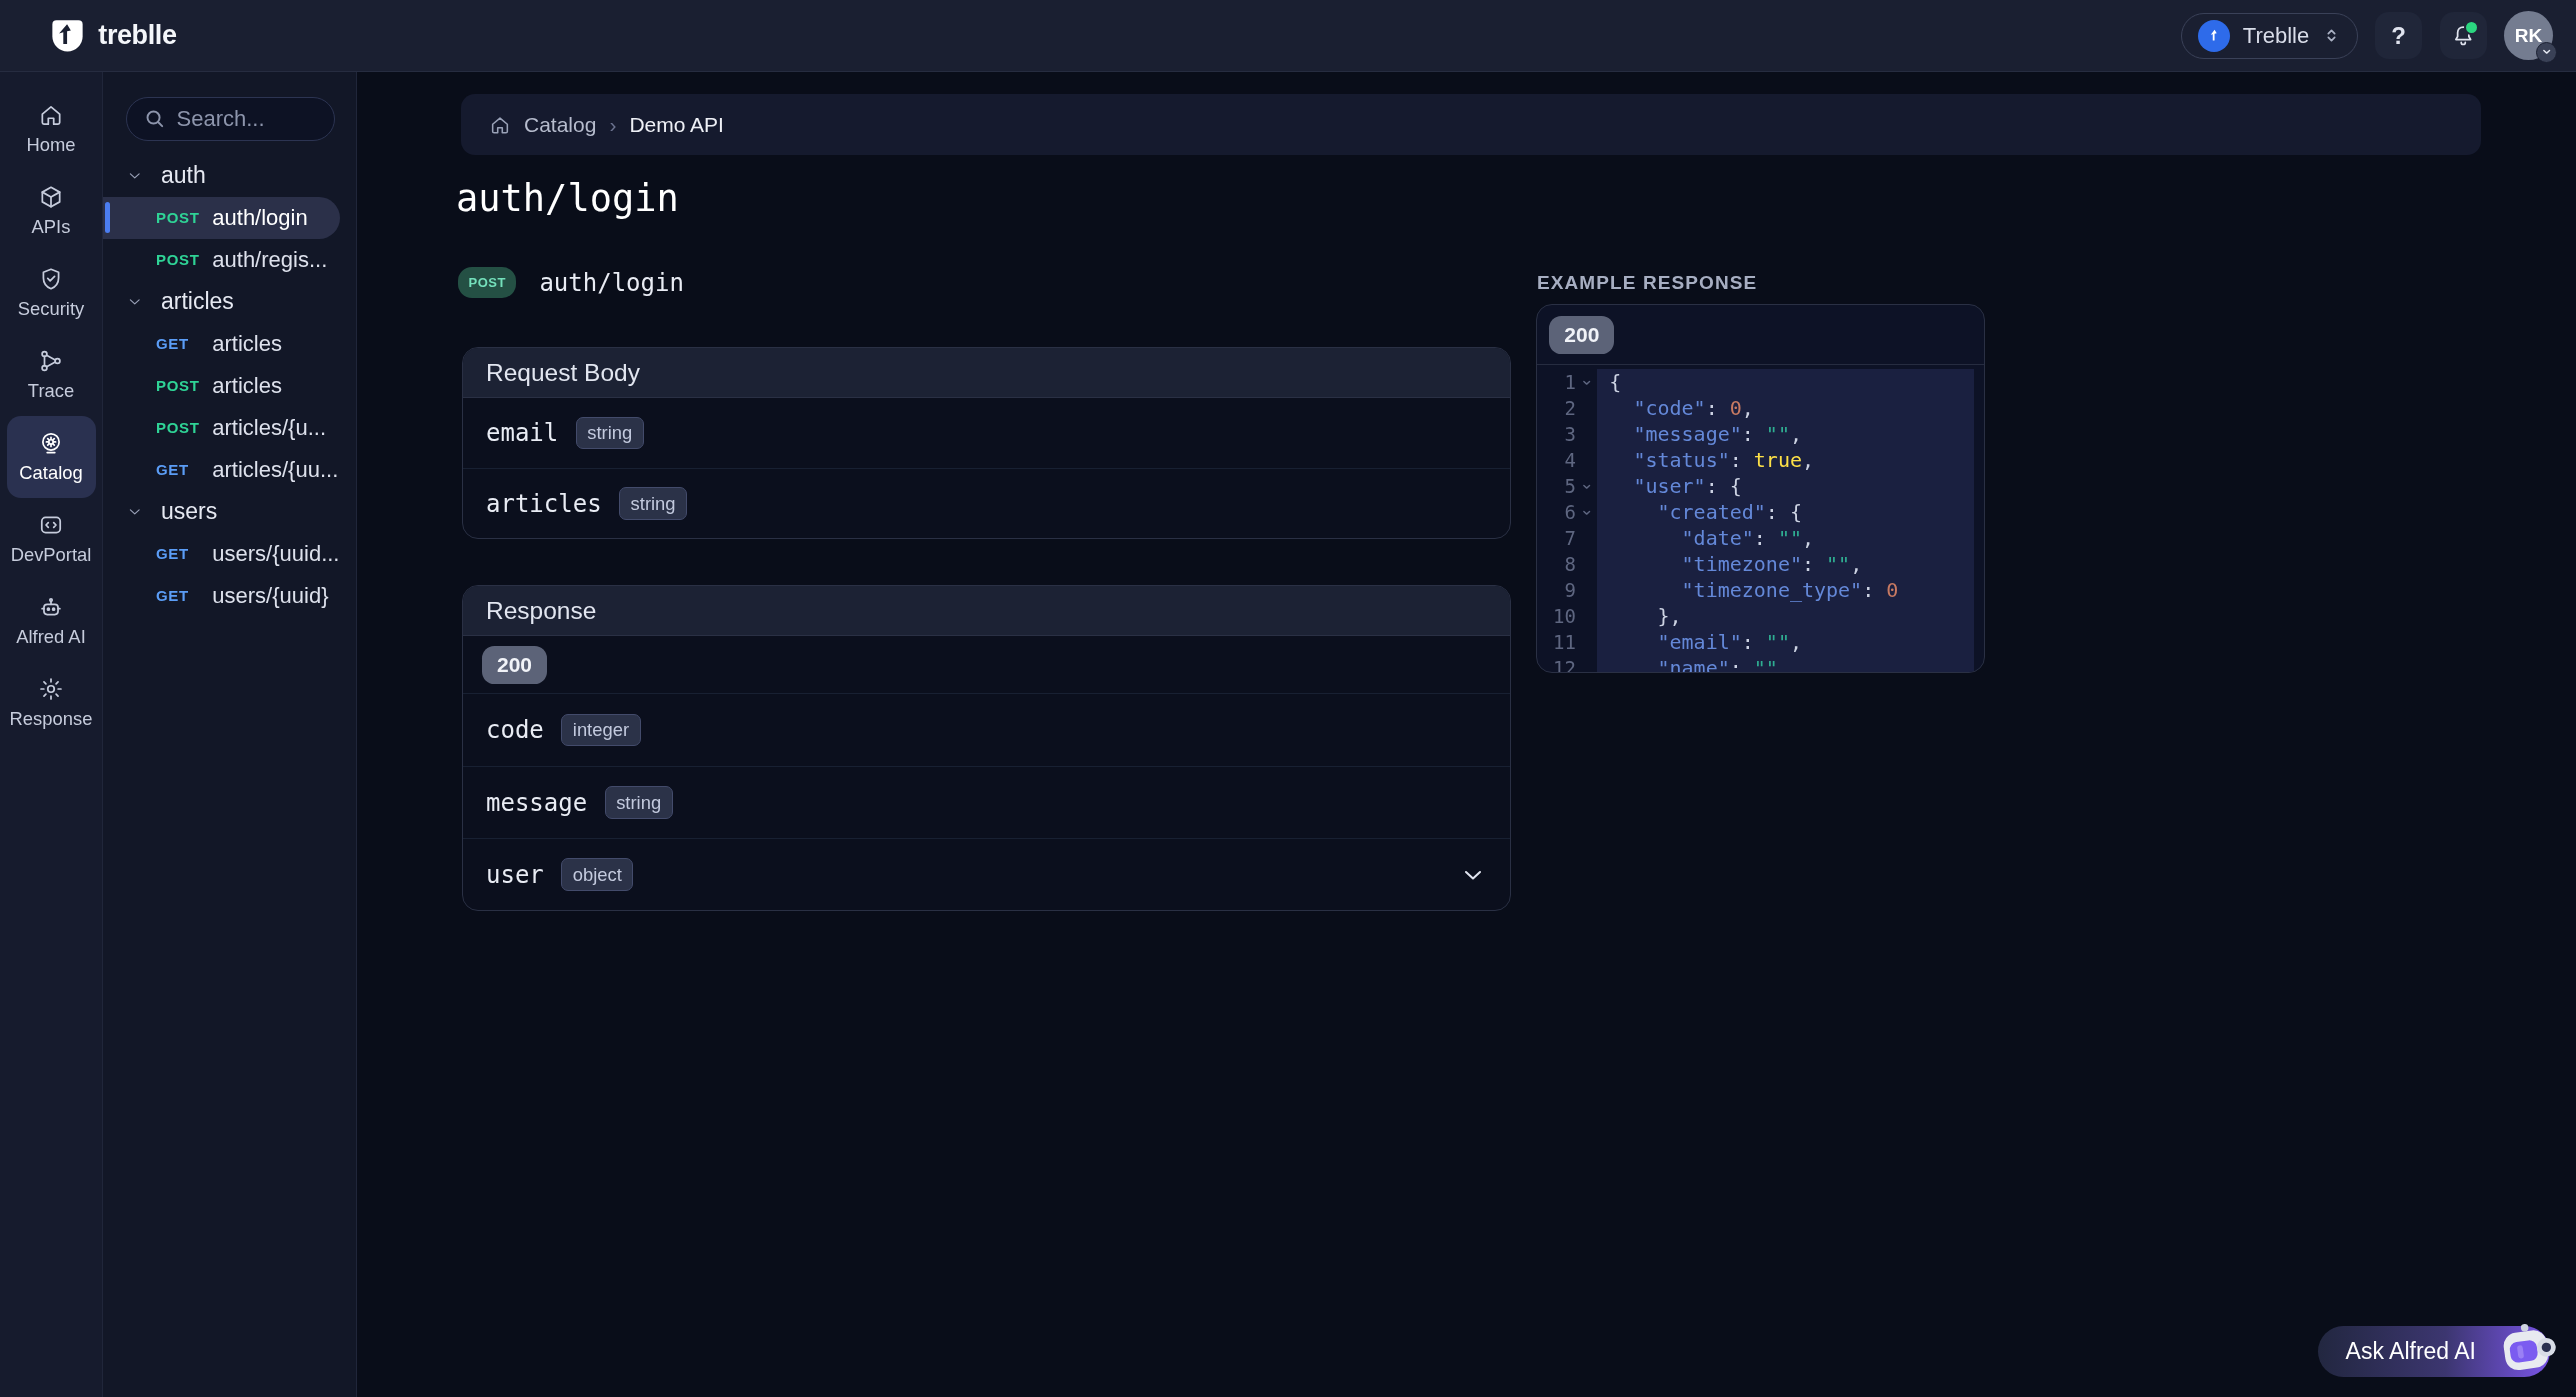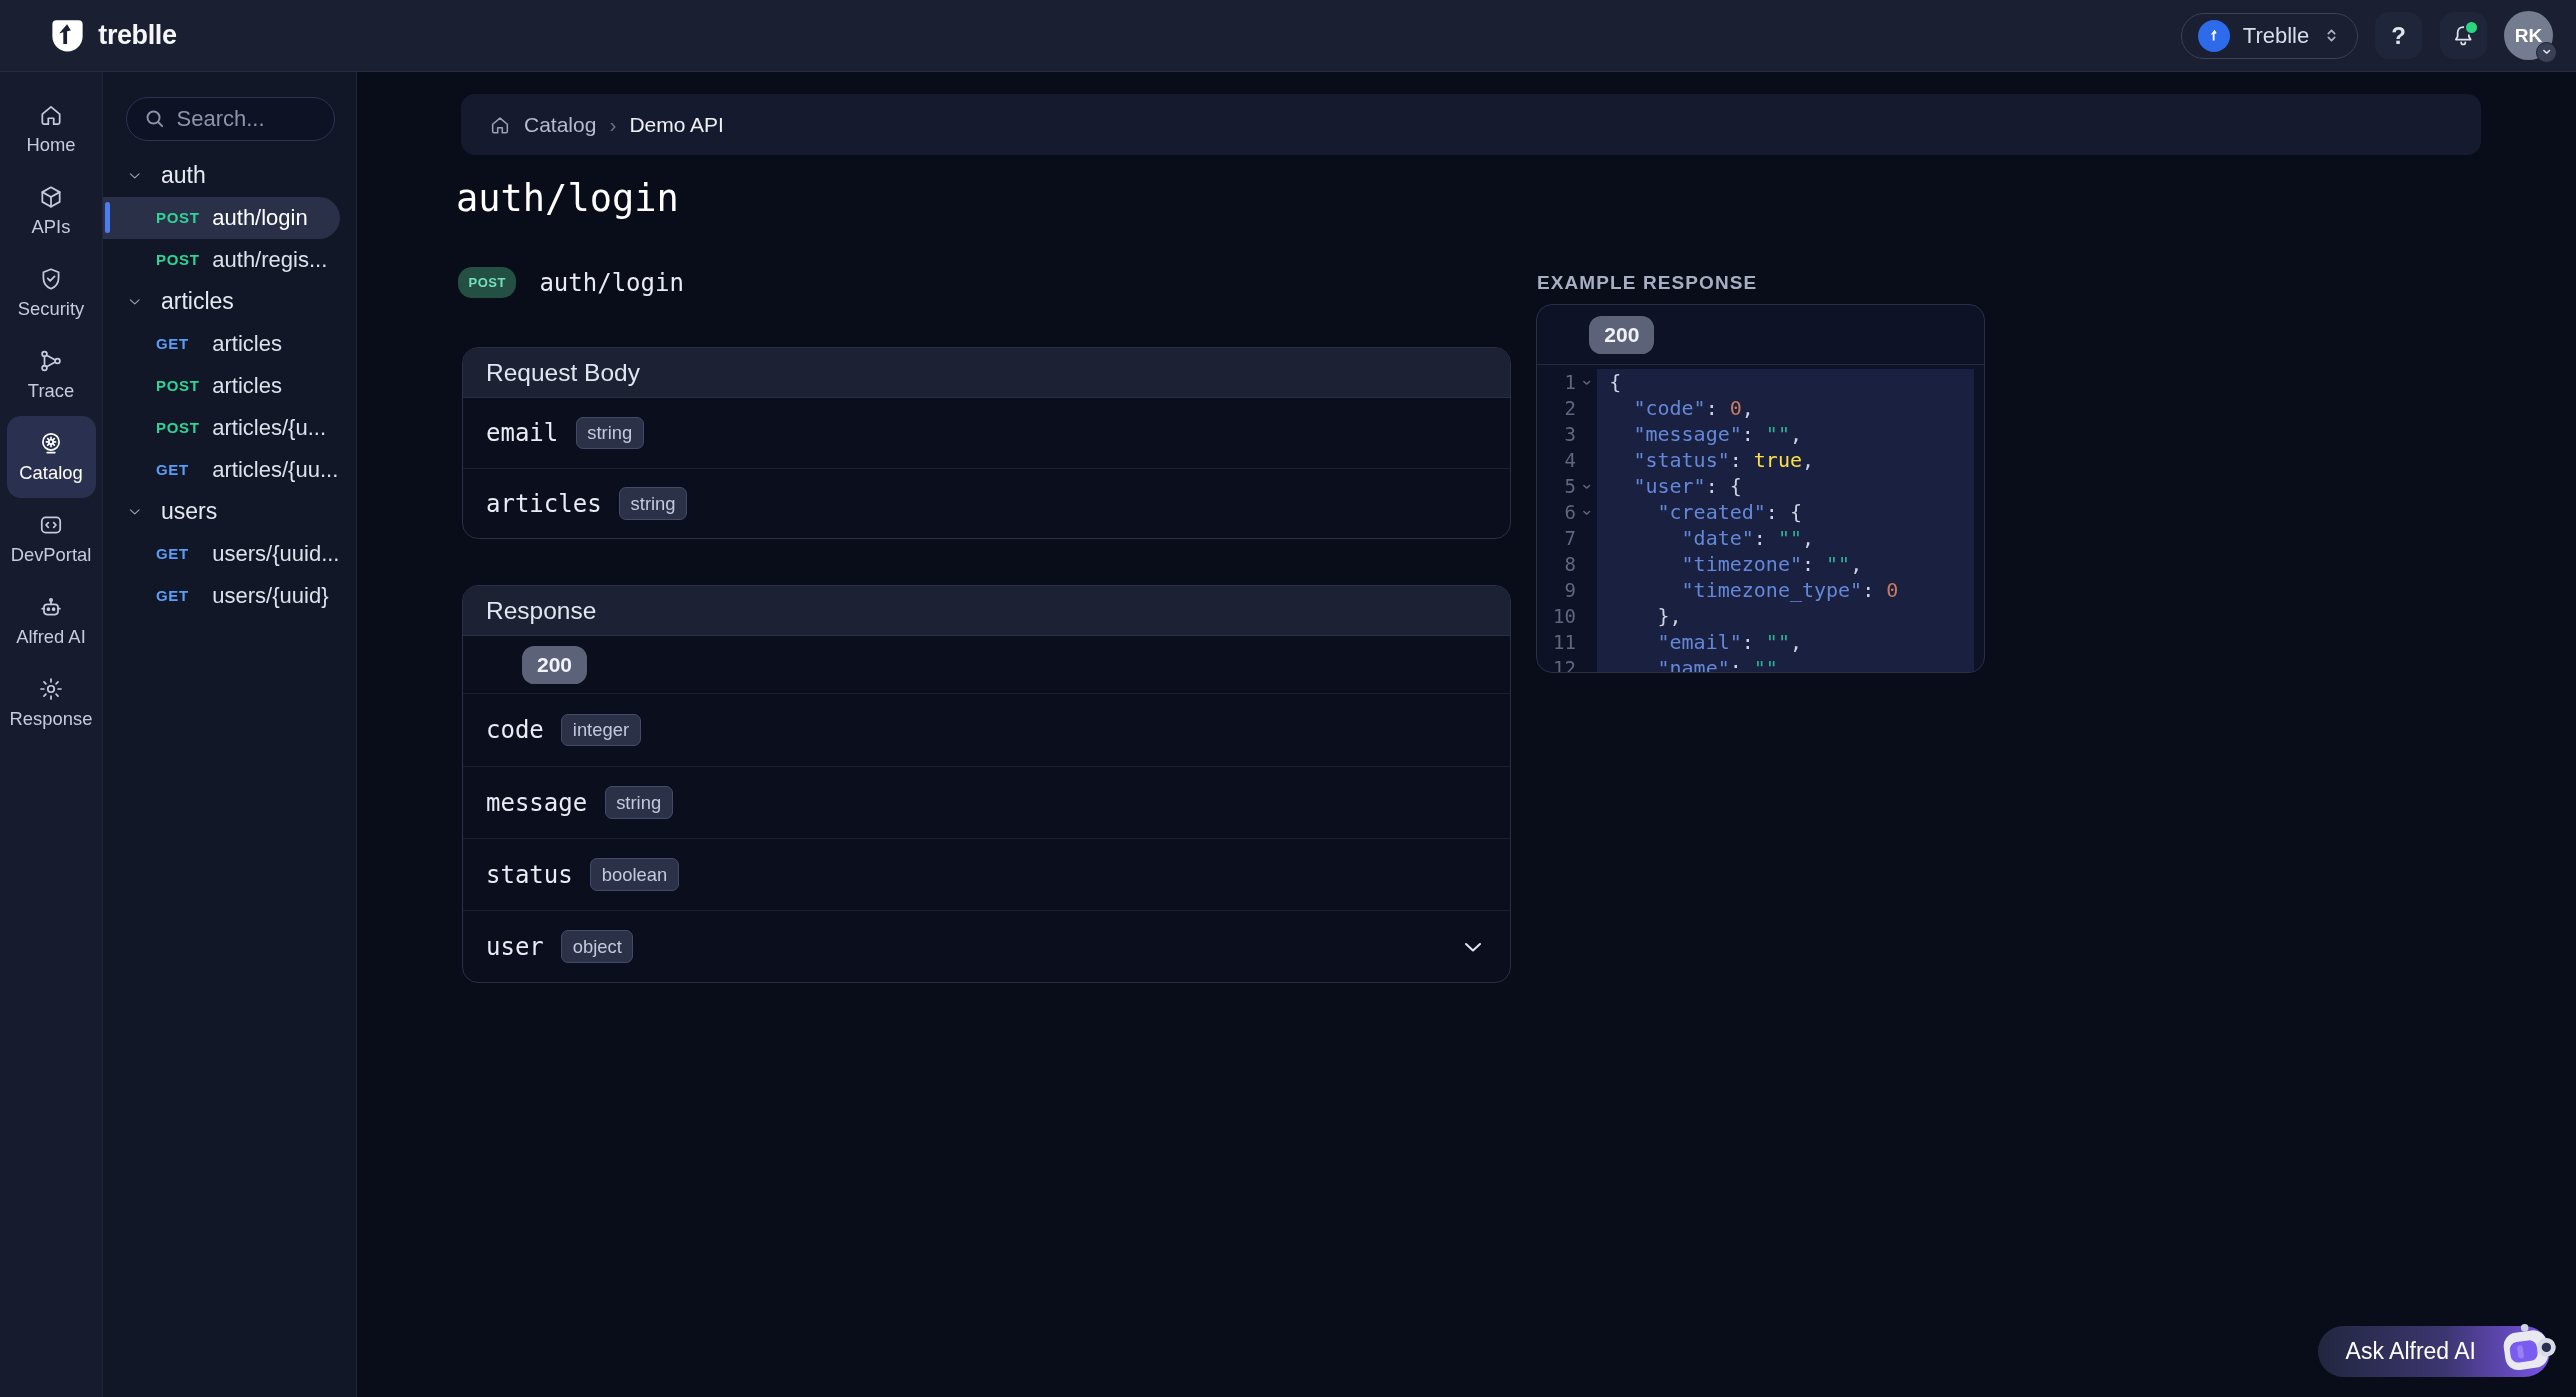--- a/index.html
+++ b/index.html
@@ -130,21 +130,21 @@
   }
   .field-row:first-of-type { border-top:none; }
   .field-name { font-family:"DejaVu Sans Mono",monospace; font-size:24px; color:#e9ecf4; }
   .type-badge {
     background:#2b3248; border:0.9px solid #434b6b; border-radius:7px;
     padding:4.4px 10.5px; font-size:18.4px; color:#c3cade;
   }
   .status-row { height:58px; display:flex; align-items:center; padding:0 19px; border-bottom:0.9px solid #182032; }
   .status-badge {
     background:#5c6378; color:#f1f3f8; border-radius:12.3px; padding:7px 15px;
-    font-size:21px; font-weight:700;margin-left:40px;
+    font-size:21px; font-weight:700;
   }
   .row-chevron { margin-left:auto; color:#dfe3ee; cursor:pointer; }
 
   
   .example-label {
     position:absolute; left:1179px; top:200px; font-size:19px; letter-spacing:1.1px;
     font-weight:600; color:#a7aec2;
   }
   .code-panel {
     position:absolute; left:1178px; top:232px; width:449px; height:369px;
@@ -423,24 +423,20 @@
     <div id="response-fields">
         <div class="field-row" style="height: 72px;">
           <span class="field-name">code</span>
           <span class="type-badge">integer</span>
         </div>
         <div class="field-row" style="height: 72px;">
           <span class="field-name">message</span>
           <span class="type-badge">string</span>
         </div>
         <div class="field-row" style="height: 72px;">
-          <span class="field-name">status</span>
-          <span class="type-badge">boolean</span>
-        </div>
-        <div class="field-row" style="height: 72px;">
           <span class="field-name">user</span>
           <span class="type-badge">object</span>
           <span class="row-chevron">
             <svg width="28" height="28" viewBox="0 0 24 24" fill="none" stroke="currentColor" stroke-width="1.8" stroke-linecap="round" stroke-linejoin="round">
               <path d="M6 9.5 L12 15 L18 9.5"></path>
             </svg>
           </span>
         </div>
       </div>
   </section>

